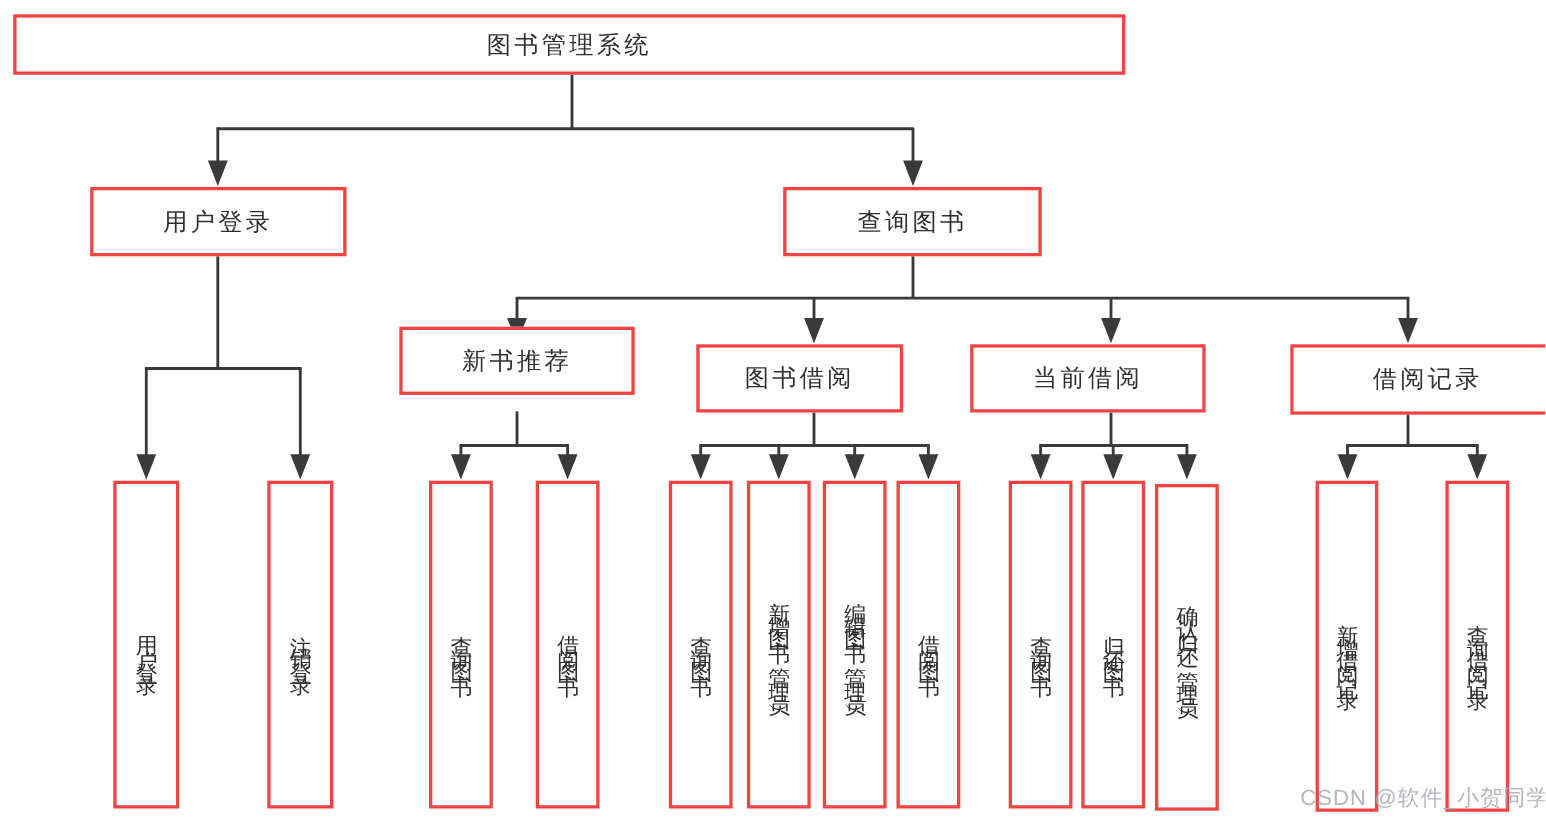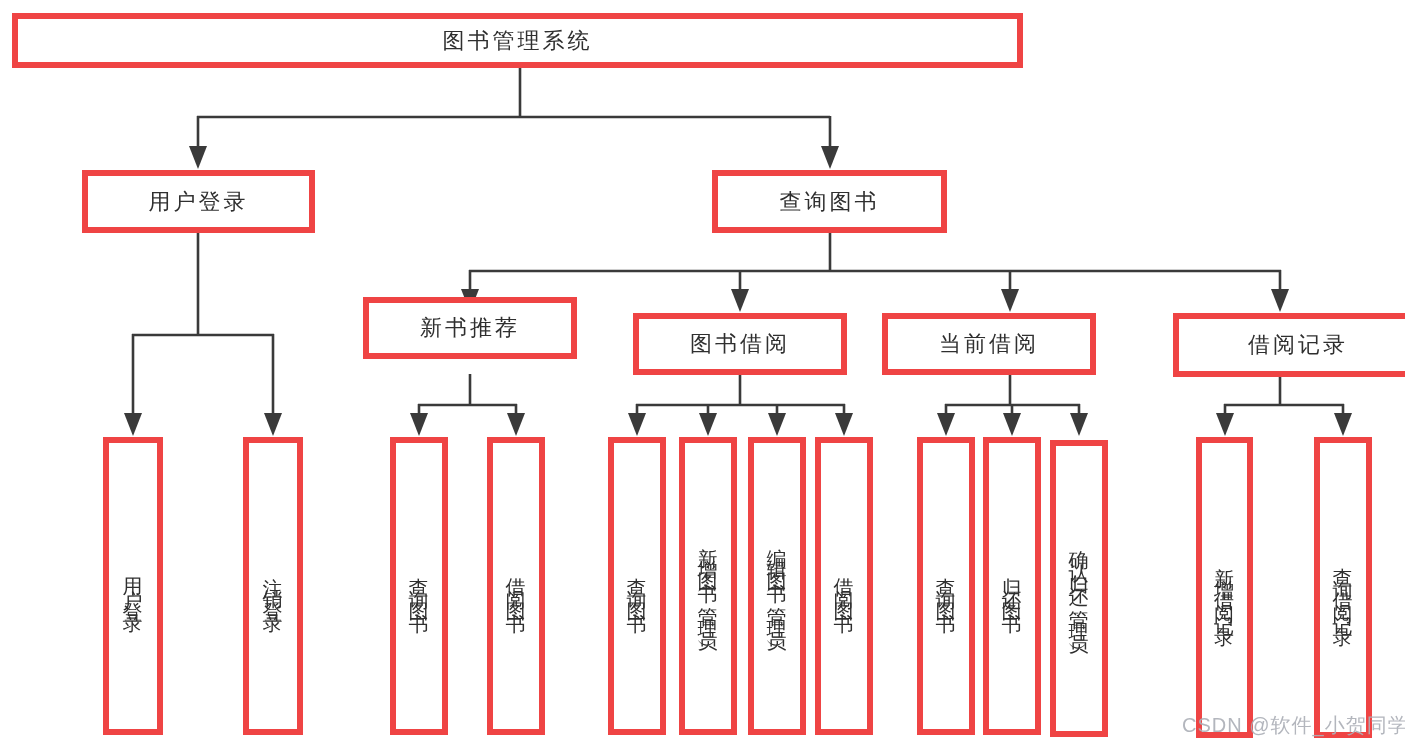--- a/index.html
+++ b/index.html
@@ -18,21 +18,21 @@
   .connectors {
     position: absolute;
     left: 0;
     top: 0;
     z-index: 0;
   }
   .node {
     position: absolute;
     box-sizing: border-box;
     background: #ffffff;
-    border: 6px solid #ef4444;
+    border: 3px solid #ef4444;
     color: #2f2f2f;
     display: flex;
     align-items: center;
     justify-content: center;
     z-index: 1;
     text-align: center;
   }
   .hbox {
     font-size: 22px;
     letter-spacing: 3px;
@@ -129,21 +129,21 @@
       <polygon points="1334,413 1352,413 1343,436"></polygon>
     </g>
   </svg>
 
   <div class="node hbox" style="left:12px; top:13px; width:1011px; height:55px;">图书管理系统</div>
 
   <div class="node hbox" style="left:82px; top:170px; width:233px; height:63px;">用户登录</div>
   <div class="node hbox" style="left:712px; top:170px; width:235px; height:63px;">查询图书</div>
 
   <div class="node hbox" style="left:363px; top:297px; width:214px; height:62px;">新书推荐</div>
-  <div class="node hbox" style="left:633px; top:313px; width:214px; height:62px;">图书借阅</div>
+  <div class="node hbox" style="left:633px; top:313px; width:188px; height:62px;">图书借阅</div>
   <div class="node hbox" style="left:882px; top:313px; width:214px; height:62px;">当前借阅</div>
   <div class="node hbox" style="left:1173px; top:313px; width:250px; height:64px;">借阅记录</div>
 
   <div class="node vbox" style="left:103px; top:437px; width:60px; height:298px;">用户登录</div>
   <div class="node vbox" style="left:243px; top:437px; width:60px; height:298px;">注销登录</div>
 
   <div class="node vbox" style="left:390px; top:437px; width:58px; height:298px;">查询图书</div>
   <div class="node vbox" style="left:487px; top:437px; width:58px; height:298px;">借阅图书</div>
 
   <div class="node vbox" style="left:608px; top:437px; width:58px; height:298px;">查询图书</div>

